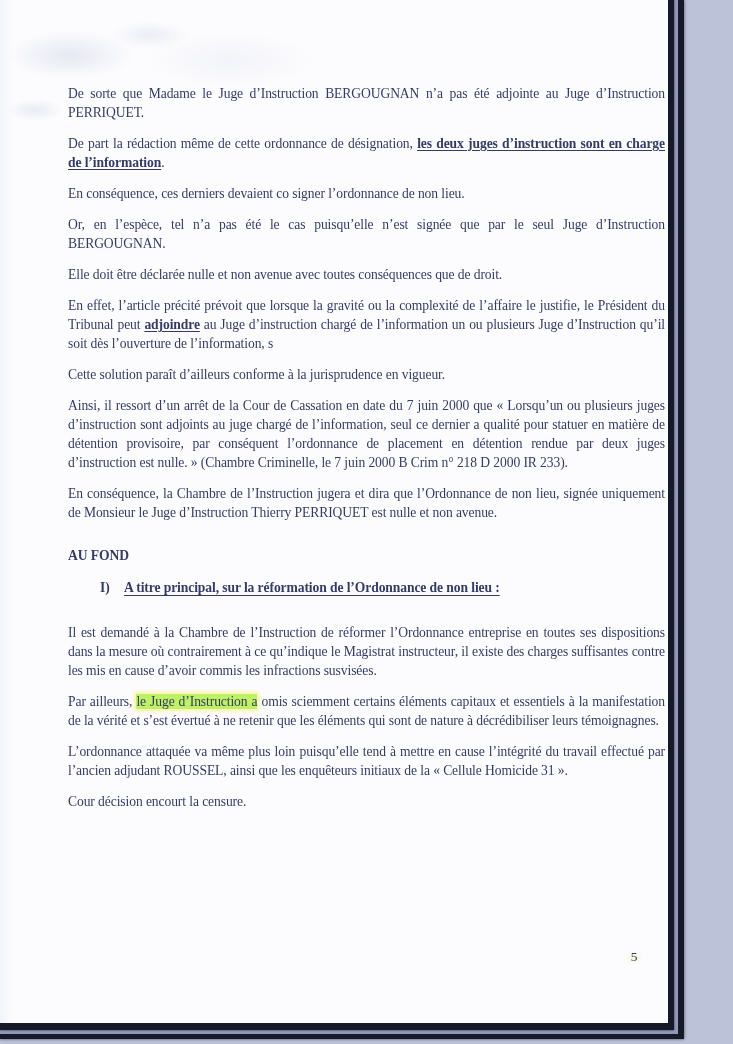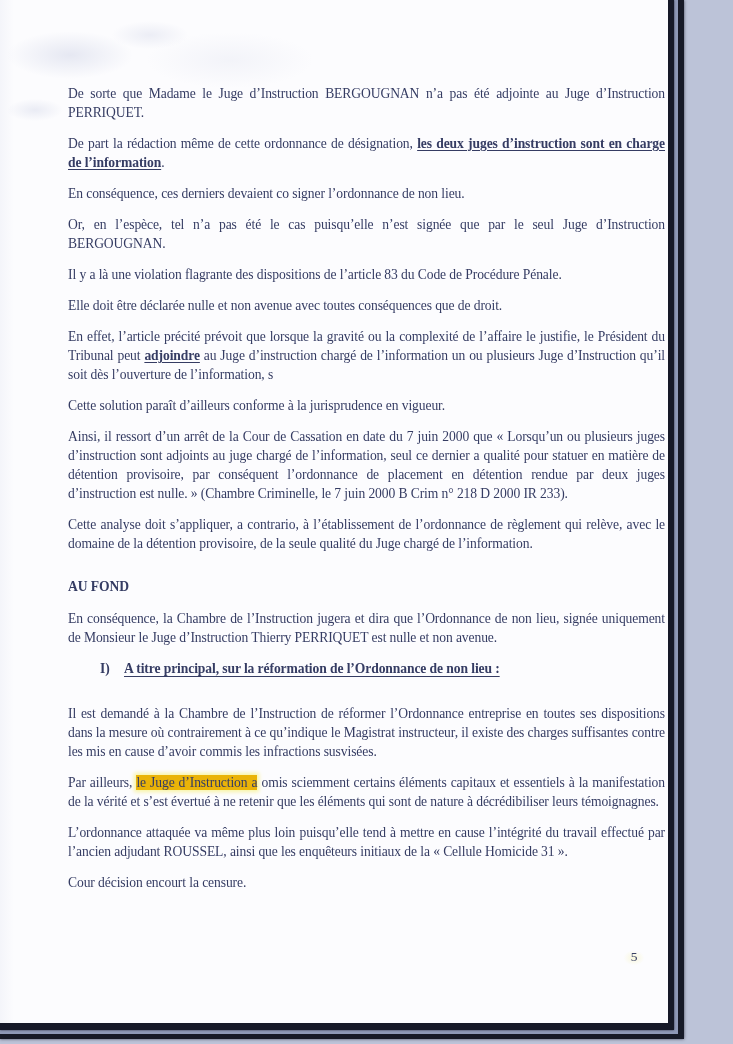--- a/index.html
+++ b/index.html
@@ -44,21 +44,21 @@
   }
   .para { margin: 0 0 12px 0; }
 
   .bu {
     font-weight: bold;
     text-decoration: underline;
     text-underline-offset: 2px;
   }
   .quote-italic { }
   .hl {
-    background: #eab308;
+    background: #bef264;
     box-shadow: 0 0 4px 2px #f8f3a2;
   }
 
   .heading-au-fond {
     font-weight: bold;
     margin: 24px 0 13px 0;
     text-align: left;
   }
   .section-heading {
     position: relative;
@@ -96,35 +96,33 @@
 
           <div class="content">
             <p class="para"><span>De sorte que Madame le Juge d’Instruction BERGOUGNAN n’a pas été adjointe au Juge d’Instruction PERRIQUET.</span></p>
 
             <p class="para"><span>De part la rédaction même de cette ordonnance de désignation, </span><span class="bu">les deux juges d’instruction sont en charge de l’information</span><span>.</span></p>
 
             <p class="para"><span>En conséquence, ces derniers devaient co signer l’ordonnance de non lieu.</span></p>
 
             <p class="para"><span>Or, en l’espèce, tel n’a pas été le cas puisqu’elle n’est signée que par le seul Juge d’Instruction BERGOUGNAN.</span></p>
 
-            <p class="para"><span>Il y a là une violation flagrante des dispositions de l’article 83 du Code de Procédure Pénale.</span></p>
 
             <p class="para"><span>Elle doit être déclarée nulle et non avenue avec toutes conséquences que de droit.</span></p>
 
             <p class="para"><span>En effet, l’article précité prévoit que lorsque la gravité ou la complexité de l’affaire le justifie, le Président du Tribunal peut </span><span class="bu">adjoindre</span><span> au Juge d’instruction chargé de l’information un ou plusieurs Juge d’Instruction qu’il soit dès l’ouverture de l’information, s</span></p>
 
             <p class="para"><span>Cette solution paraît d’ailleurs conforme à la jurisprudence en vigueur.</span></p>
 
             <p class="para"><span>Ainsi, il ressort d’un arrêt de la Cour de Cassation en date du 7 juin 2000 que « </span><span class="quote-italic">Lorsqu’un ou plusieurs juges d’instruction sont adjoints au juge chargé de l’information, seul ce dernier a qualité pour statuer en matière de détention provisoire, par conséquent l’ordonnance de placement en détention rendue par deux juges d’instruction est nulle.</span><span> » (Chambre Criminelle, le 7 juin 2000 B Crim n° 218 D 2000 IR 233).</span></p>
 
-            <p class="para"><span>Cette analyse doit s’appliquer, a contrario, à l’établissement de l’ordonnance de règlement qui relève, avec le domaine de la détention provisoire, de la seule qualité du Juge chargé de l’information.</span></p>
+
+            <p class="para"><span>En conséquence, la Chambre de l’Instruction jugera et dira que l’Ordonnance de non lieu, signée uniquement de Monsieur le Juge d’Instruction Thierry PERRIQUET est nulle et non avenue.</span></p>
 
             <p class="para heading-au-fond">AU FOND</p>
-
-            <p class="para"><span>En conséquence, la Chambre de l’Instruction jugera et dira que l’Ordonnance de non lieu, signée uniquement de Monsieur le Juge d’Instruction Thierry PERRIQUET est nulle et non avenue.</span></p>
 
             <p class="para section-heading"><span class="section-num">I)</span><span class="section-title">A titre principal, sur la réformation de l’Ordonnance de non lieu :</span></p>
 
             <p class="para"><span>Il est demandé à la Chambre de l’Instruction de réformer l’Ordonnance entreprise en toutes ses dispositions dans la mesure où contrairement à ce qu’indique le Magistrat instructeur, il existe des charges suffisantes contre les mis en cause d’avoir commis les infractions susvisées.</span></p>
 
             <p class="para"><span>Par ailleurs, </span><span class="hl">le Juge d’Instruction a</span><span> omis sciemment certains éléments capitaux et essentiels à la manifestation de la vérité et s’est évertué à ne retenir que les éléments qui sont de nature à décrédibiliser leurs témoignagnes.</span></p>
 
             <p class="para"><span>L’ordonnance attaquée va même plus loin puisqu’elle tend à mettre en cause l’intégrité du travail effectué par l’ancien adjudant ROUSSEL, ainsi que les enquêteurs initiaux de la « Cellule Homicide 31 ».</span></p>
 
             <p class="para"><span>Cour décision encourt la censure.</span></p>

